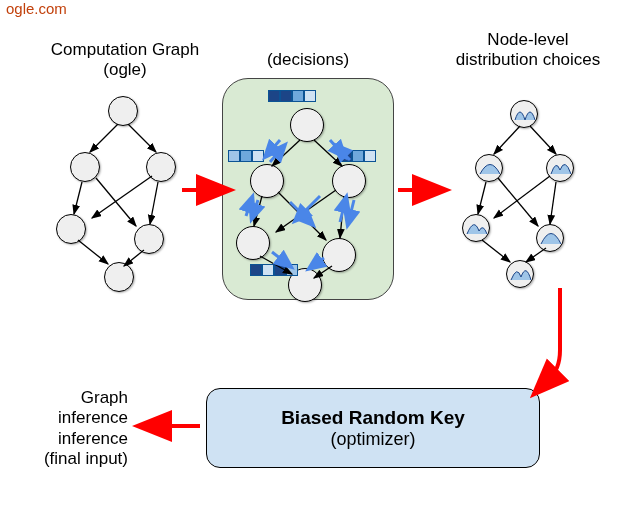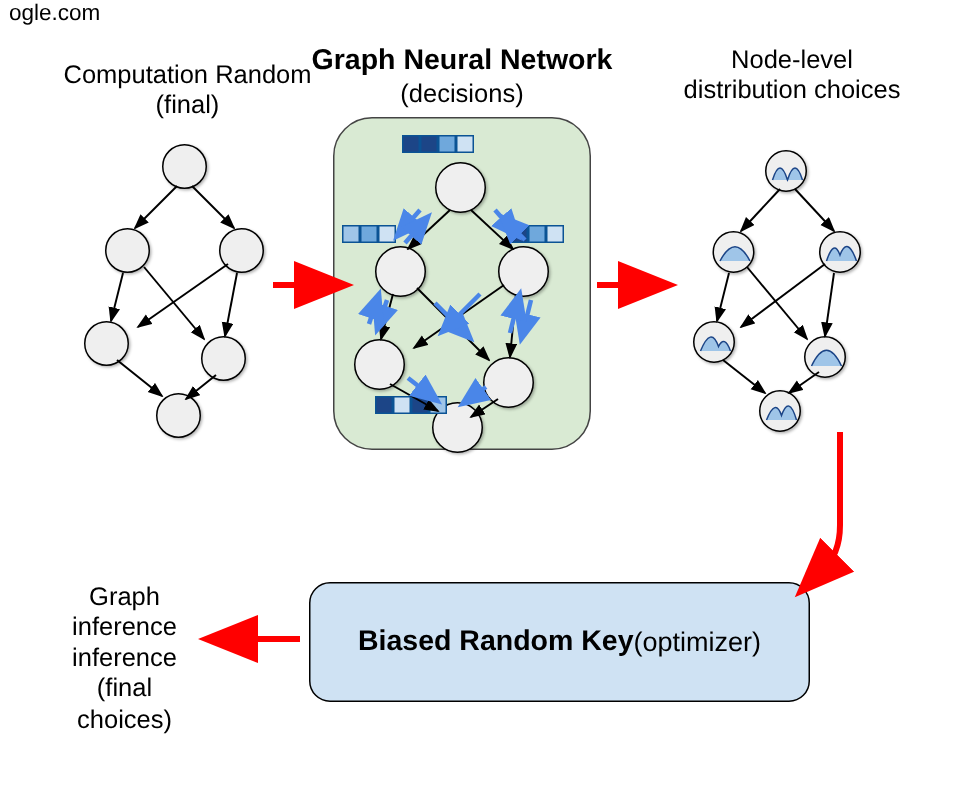--- a/index.html
+++ b/index.html
@@ -40,21 +40,21 @@
 
   
   .opt-box {
     position: absolute;
     left: 206px; top: 388px;
     width: 332px; height: 78px;
     background: #cfe2f3;
     border: 1.5px solid #000;
     border-radius: 14px;
     display: flex;
-    flex-direction: row;
+    flex-direction: column;
     align-items: center;
     justify-content: center;
   }
   .opt-box .line1 { font-weight: 700; font-size: 19px; }
   .opt-box .line2 { font-weight: 400; font-size: 18px; }
 
   
   .node {
     position: absolute;
     width: 30px; height: 30px;
@@ -88,57 +88,57 @@
     box-shadow: 1px 1px 2px rgba(0,0,0,0.3);
     box-sizing: border-box;
   }
   .dist svg { position:absolute; left:3px; top:6px; width:22px; height:14px; }
 
   
   .hdr-fragment {
     position: absolute;
     left: 6px; top: 0px;
     font-size: 15px;
-    color: #000000;
+    color: #c2410c;
   }
 
   svg.overlay {
     position: absolute;
     left: 0; top: 0;
     width: 640px; height: 530px;
     pointer-events: none;
   }
 </style>
 </head>
 <body>
 
 <div class="canvas">
 
   <span class="hdr-fragment">ogle.com</span>
 
   <div class="label" style="left:40px; top:40px; width:170px;">
-    <span class="thin">Computation Random</span><br>
-    <span class="sub">(final)</span>
+    <span class="thin">Computation Graph</span><br>
+    <span class="sub">(ogle)</span>
   </div>
 
   <div class="label" style="left:198px; top:30px; width:220px;">
-    <span class="bold" style="font-size:19px">Graph Neural Network</span><br>
+    <br>
     <span class="sub">(decisions)</span>
   </div>
 
   <div class="label" style="left:440px; top:30px; width:176px;">
     <span class="thin">Node-level</span><br>
     <span class="thin">distribution choices</span><br>
   </div>
 
-  <div class="label" style="left:38px; top:388px; width:90px;">
+  <div class="label" style="left:38px; top:388px; width:90px;text-align:right;">
     <span class="thin">Graph</span><br>
     <span class="thin">inference</span><br>
     <span class="thin">inference</span><br>
-    <span class="sub">(final choices)</span>
+    <span class="sub">(final input)</span>
   </div>
 
   <div class="gnn-box"></div>
 
   <div class="opt-box">
     <div class="line1">Biased Random Key</div>
     <div class="line2">(optimizer)</div>
   </div>
 
   <div class="node" style="left:108px; top:96px;"></div>

